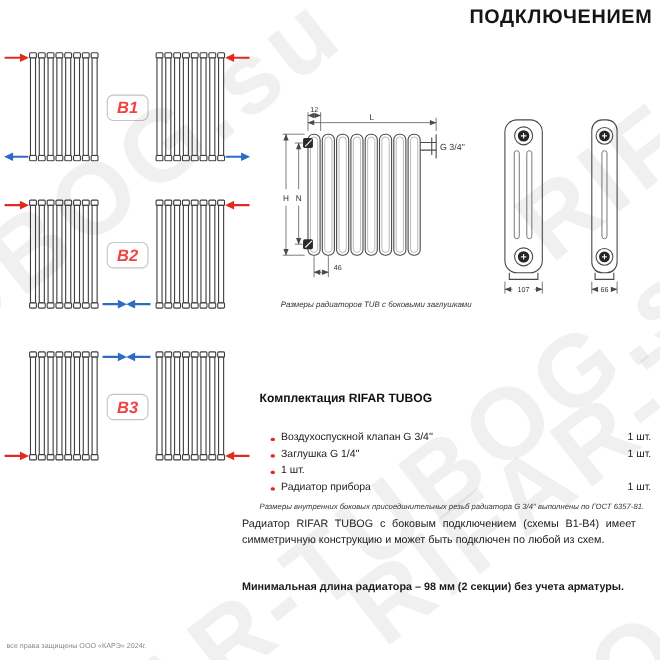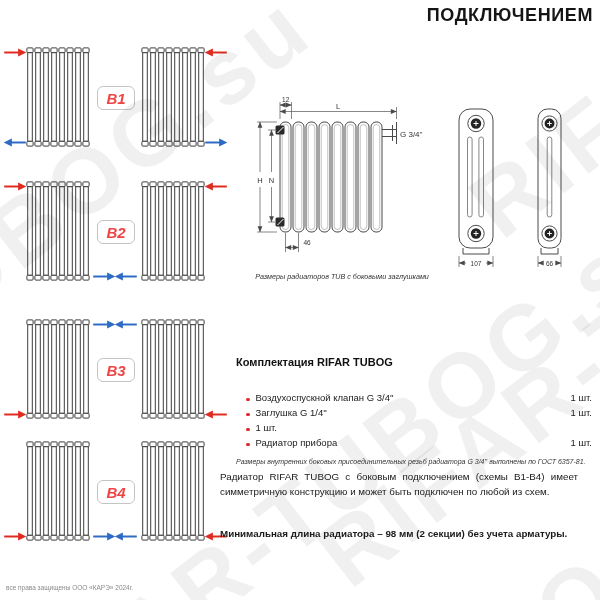--- a/index.html
+++ b/index.html
@@ -143,41 +143,20 @@
         <use href="#arrowS"></use>
       </svg>
     <svg class="arr red" style="left:3px;top:91px">
         <use href="#arrowS"></use>
       </svg>
     <svg class="arr red left" style="left:204px;top:91px">
         <use href="#arrowS"></use>
       </svg>
   </div>
 
-  <div class="scheme-row" style="top:441px">
-    <svg class="rad l">
-        <use href="#radS"></use>
-      </svg>
-    <svg class="rad r">
-        <use href="#radS"></use>
-      </svg>
-    <div class="badge">B4</div>
-    <svg class="arr red" style="left:3px;top:91px">
-        <use href="#arrowS"></use>
-      </svg>
-    <svg class="arr blue" style="left:92px;top:91px">
-        <use href="#arrowS"></use>
-      </svg>
-    <svg class="arr blue left" style="left:114px;top:91px">
-        <use href="#arrowS"></use>
-      </svg>
-    <svg class="arr red left" style="left:204px;top:91px">
-        <use href="#arrowS"></use>
-      </svg>
-  </div>
 
   <svg class="tech" viewBox="0 0 178 178">
     <g stroke="#4a4a4a" fill="#fff" stroke-width="1">
       <rect x="30" y="30" width="11" height="110" rx="5"></rect>
         <rect x="43" y="30" width="11" height="110" rx="5"></rect>
       <rect x="56" y="30" width="11" height="110" rx="5"></rect>
         <rect x="69" y="30" width="11" height="110" rx="5"></rect>
       <rect x="82" y="30" width="11" height="110" rx="5"></rect>
         <rect x="95" y="30" width="11" height="110" rx="5"></rect>
       <rect x="108" y="30" width="11" height="110" rx="5"></rect>

